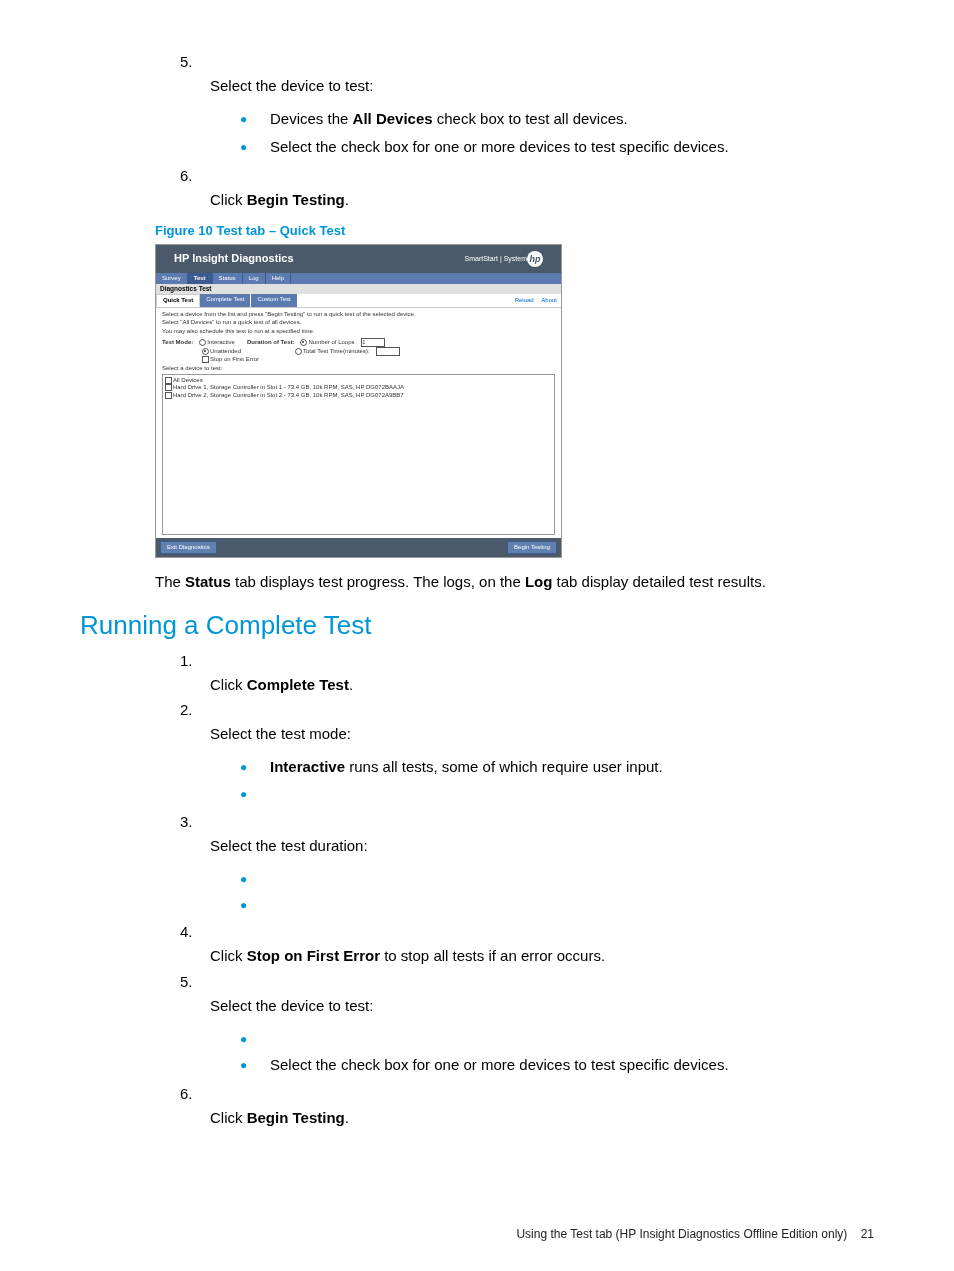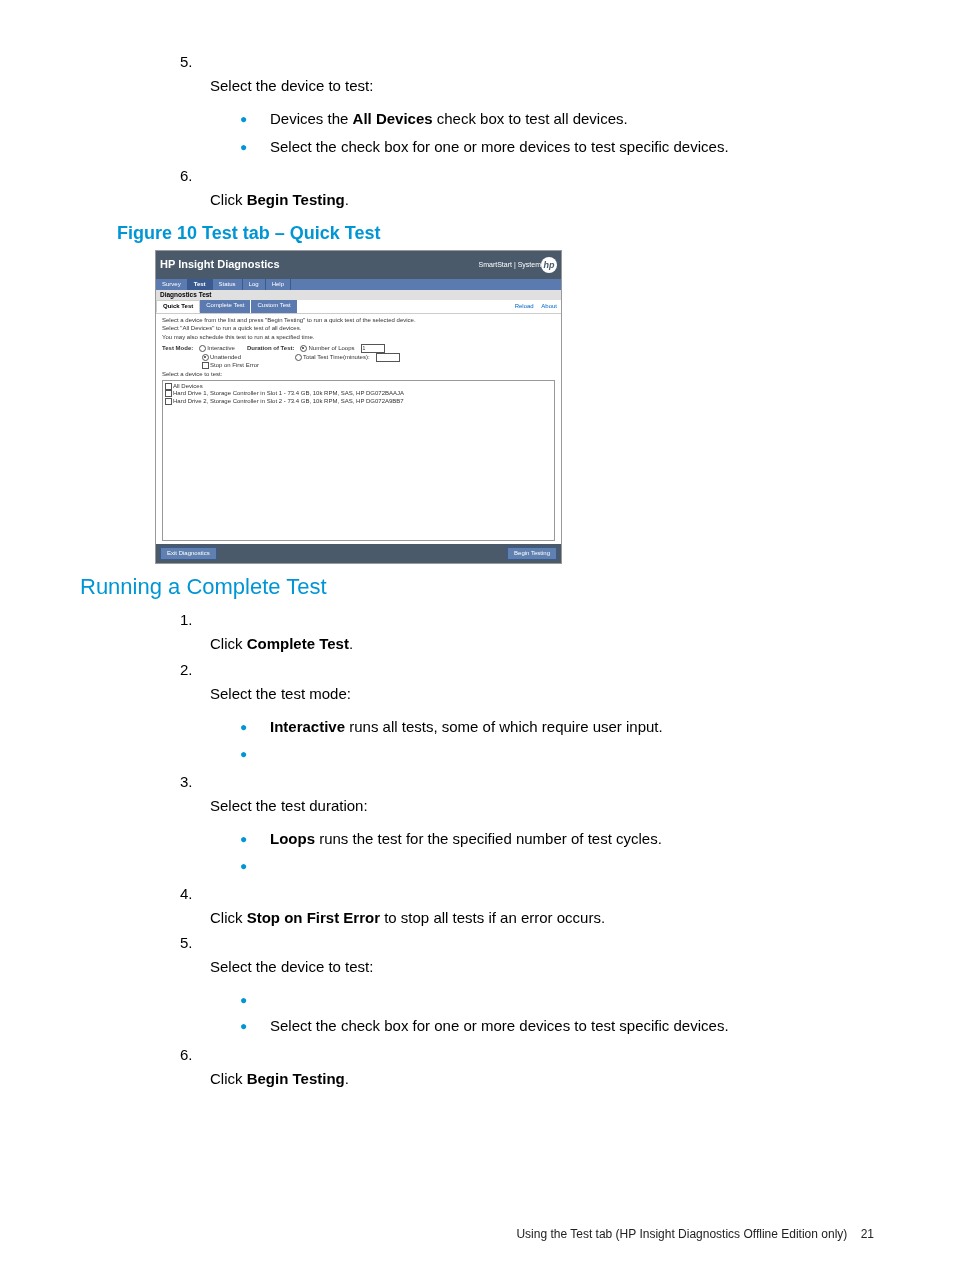--- a/index.html
+++ b/index.html
@@ -47,38 +47,38 @@
   .sub-ul .bullet {
     width: 30px;
     flex-shrink: 0;
     color: #0096D6;
     font-size: 12px;
     padding-top: 3px;
   }
   .fig-caption {
     color: #0096D6;
     font-weight: bold;
-    font-size: 18px;
-    margin: 12px 0 6px 37px;
+    font-size: 13px;
+    margin: 12px 0 6px 75px;
   }
   .screenshot {
     margin-left: 75px;
     width: 405px;
     border: 1px solid #999;
     font-size: 6px;
     line-height: 1.2;
     background: #fff;
   }
   .ss-header {
     background: #4a5a6a;
     color: #fff;
     display: flex;
     justify-content: space-between;
     align-items: center;
-    padding: 6px 4px;
+    padding: 6px 18px;
     font-size: 11px;
     font-weight: bold;
   }
   .ss-header .right {
     display: flex;
     align-items: center;
     font-size: 7px;
     font-weight: normal;
   }
   .hp-logo {
@@ -153,21 +153,21 @@
     padding: 2px 6px;
     border: 0.5px solid #3a5a90;
   }
   .body-paragraph {
     font-size: 15px;
     line-height: 1.55;
     margin: 12px 0 16px 75px;
   }
   .section-heading {
     color: #0096D6;
-    font-size: 22px;
+    font-size: 26px;
     font-weight: normal;
     margin: 10px 0 8px 0;
   }
   b { font-weight: bold; }
   .footer {
     position: absolute;
     bottom: 30px;
     right: 80px;
     font-size: 12px;
     color: #222;
@@ -265,20 +265,23 @@
         <div><span class="chk"></span><span>Hard Drive 1, Storage Controller in Slot 1 - 73.4 GB, 10k RPM, SAS, HP DG072BAAJA</span></div>
         <div><span class="chk"></span><span>Hard Drive 2, Storage Controller in Slot 2 - 73.4 GB, 10k RPM, SAS, HP DG072A9BB7</span></div>
       </div>
     </div>
     <div class="ss-footer">
       <span class="ss-btn">Exit Diagnostics</span>
       <span class="ss-btn">Begin Testing</span>
     </div>
   </div>
 
+  <div class="body-paragraph">
+    <span>The </span><b>Status</b><span> tab displays test progress. The logs, on the </span><b>Log</b><span> tab display detailed test results.</span>
+  </div>
 
   <div class="section-heading">Running a Complete Test</div>
 
   <div class="ol">
     <div class="li">
       <span class="num">1.</span>
       <span class="txt">
         <span>Click </span><b>Complete Test</b><span>.</span>
       </span>
     </div>
@@ -298,21 +301,20 @@
   </div>
   <div class="ol">
     <div class="li">
       <span class="num">3.</span>
       <span class="txt">Select the test duration:</span>
     </div>
   </div>
   <div class="sub-ul">
     <div class="li">
       <span class="bullet">●</span>
-      <span class="txt"><b>Loops</b><span> runs the test for the specified number of test cycles.</span></span>
     </div>
     <div class="li">
       <span class="bullet">●</span>
     </div>
   </div>
   <div class="ol">
     <div class="li">
       <span class="num">4.</span>
       <span class="txt">
         <span>Click </span><b>Stop on First Error</b><span> to stop all tests if an error occurs.</span>

